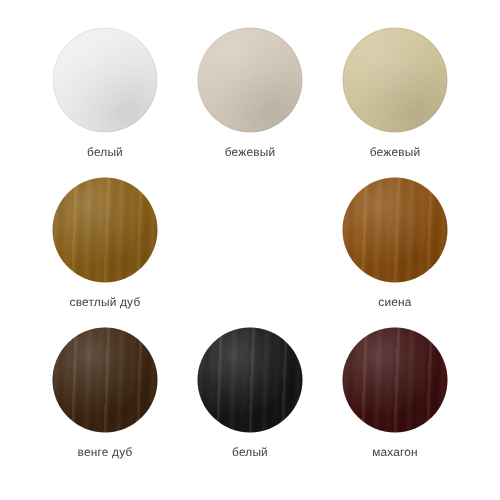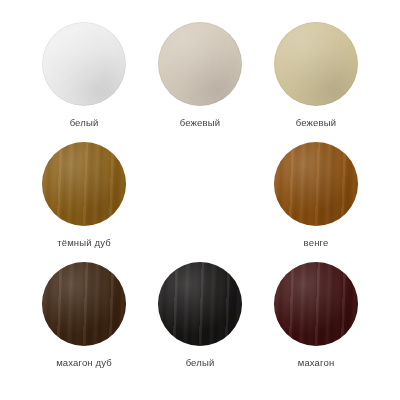--- a/index.html
+++ b/index.html
@@ -138,40 +138,40 @@
     </div>
 
   </div>
 
   <div class="swatch-row">
 
     <div class="swatch-cell">
       <div class="swatch-disc-wrap">
         <span class="swatch-disc wood" style="background-color: rgb(138, 95, 22);"></span>
       </div>
-      <div class="swatch-label" style="color: rgb(63, 63, 66);">тёмный дуб</div>
+      <div class="swatch-label" style="color: rgb(63, 63, 66);">светлый дуб</div>
     </div>
 
     <div class="swatch-cell">
       <div class="swatch-disc-wrap">
         <span class="swatch-disc wood" style="background-color: rgb(139, 79, 14);"></span>
       </div>
-      <div class="swatch-label" style="color: rgb(63, 63, 66);">венге</div>
+      <div class="swatch-label" style="color: rgb(63, 63, 66);">сиена</div>
     </div>
 
 
   </div>
 
   <div class="swatch-row">
 
     <div class="swatch-cell">
       <div class="swatch-disc-wrap">
         <span class="swatch-disc wood" style="background-color: rgb(61, 36, 16);"></span>
       </div>
-      <div class="swatch-label" style="color: rgb(63, 63, 66);">махагон дуб</div>
+      <div class="swatch-label" style="color: rgb(63, 63, 66);">венге дуб</div>
     </div>
 
     <div class="swatch-cell">
       <div class="swatch-disc-wrap">
         <span class="swatch-disc wood" style="background-color: rgb(23, 20, 20);"></span>
       </div>
       <div class="swatch-label" style="color: rgb(63, 63, 66);">белый</div>
     </div>
 
     <div class="swatch-cell">

